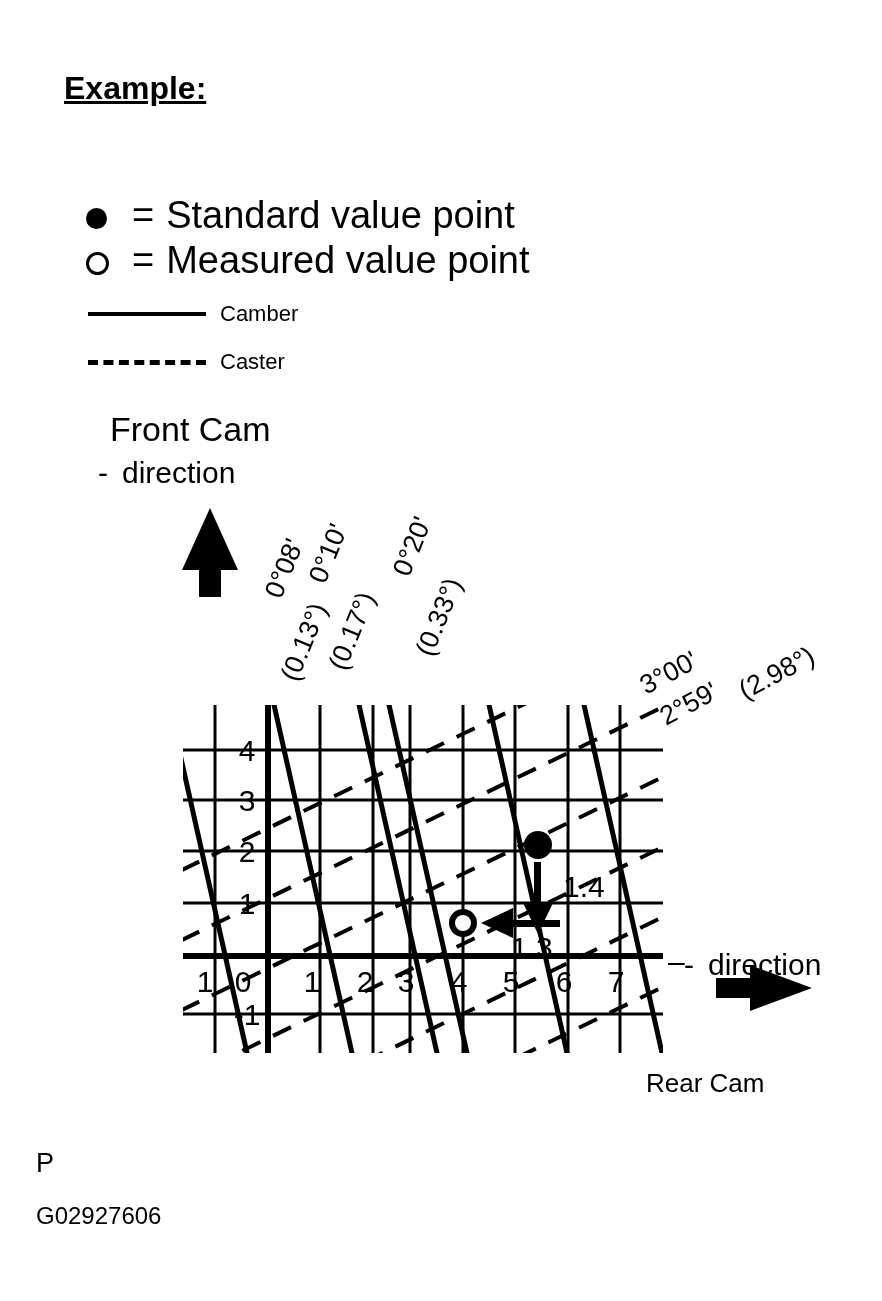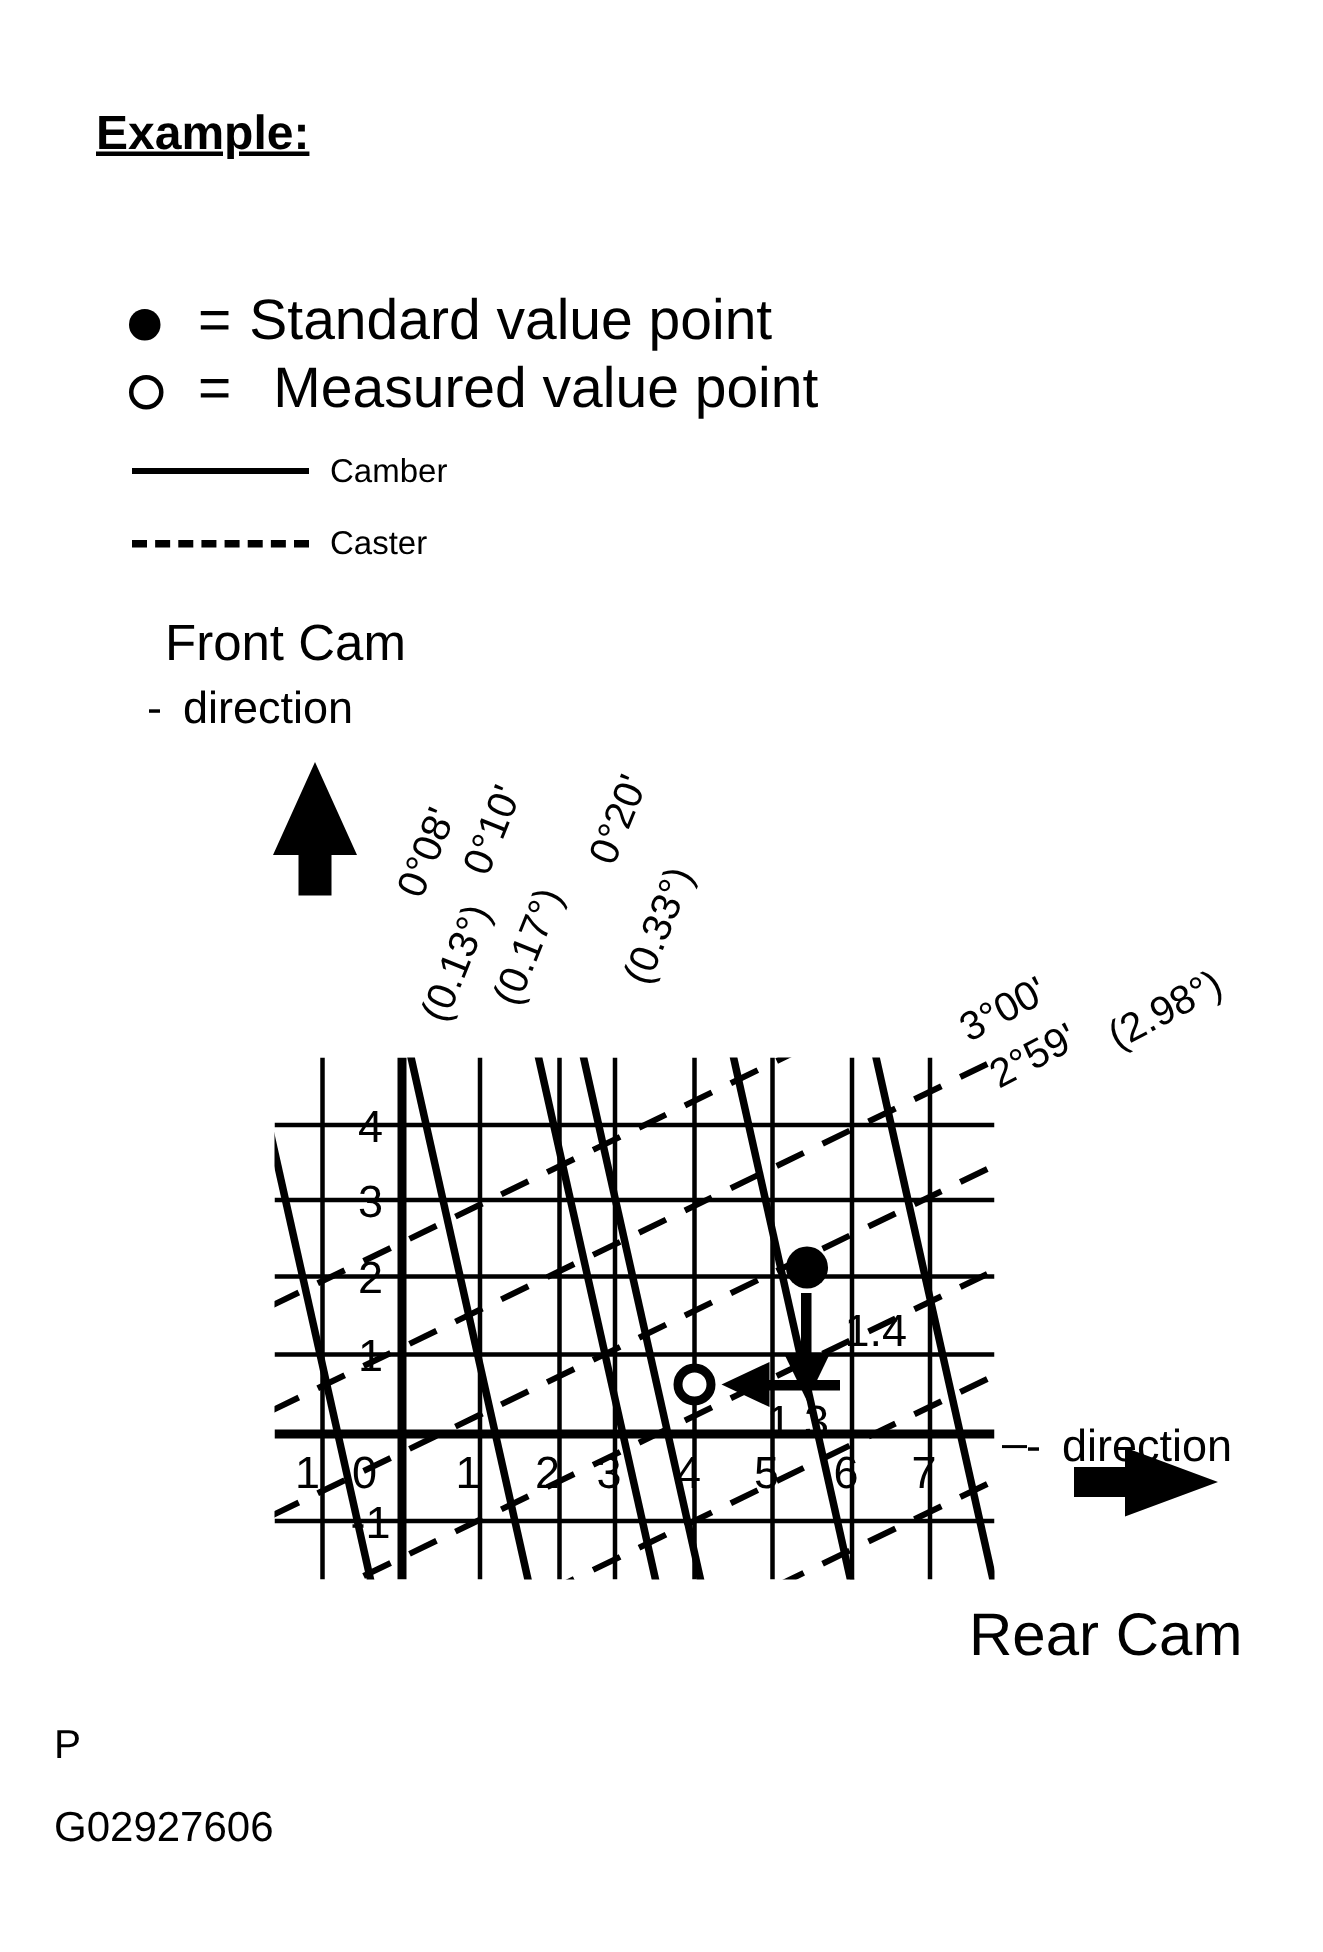--- a/index.html
+++ b/index.html
@@ -90,46 +90,46 @@
   #front-minus-direction .minus { margin-right: 14px; }
 
   #rear-minus-direction {
     left: 684px; top: 948px;
     font-size: 30px;
     white-space: nowrap;
   }
   #rear-minus-direction .minus { margin-right: 14px; }
   #rear-cam-label {
     left: 646px; top: 1068px;
-    font-size: 40px;
+    font-size: 26px;
   }
 
   #part-letter {
     left: 36px; top: 1148px;
     font-size: 27px;
   }
   #part-number {
     left: 36px; top: 1202px;
-    font-size: 28px;
+    font-size: 24px;
   }
 
   svg { display: block; }
   #diagram-svg { left: 0; top: 0; }
 </style>
 </head>
 <body>
 
 <div class="abs" id="example-title">Example:</div>
 
 <div class="abs legend-row" id="legend-standard">
   <span class="legend-marker-wrap"><span class="dot-filled"></span></span><span class="legend-eq">=</span><span class="legend-eq" style="margin-left:12px">Standard value point</span>
 </div>
 
 <div class="abs legend-row" id="legend-measured">
-  <span class="legend-marker-wrap"><span class="dot-open"></span></span><span class="legend-eq">=</span><span class="legend-eq" style="margin-left:28px">Measured value point</span>
+  <span class="legend-marker-wrap"><span class="dot-open"></span></span><span class="legend-eq">=</span><span class="legend-eq" style="margin-left:12px">Measured value point</span>
 </div>
 
 <div class="abs line-legend-row" id="legend-camber">
   <span class="sample-solid"></span><span class="line-legend-label">Camber</span>
 </div>
 
 <div class="abs line-legend-row" id="legend-caster">
   <span class="sample-dashed"></span><span class="line-legend-label">Caster</span>
 </div>
 

